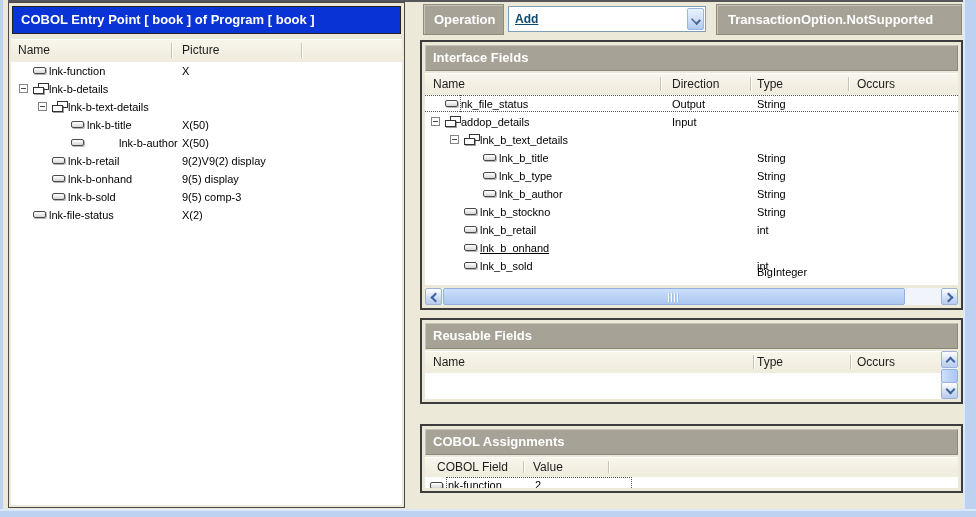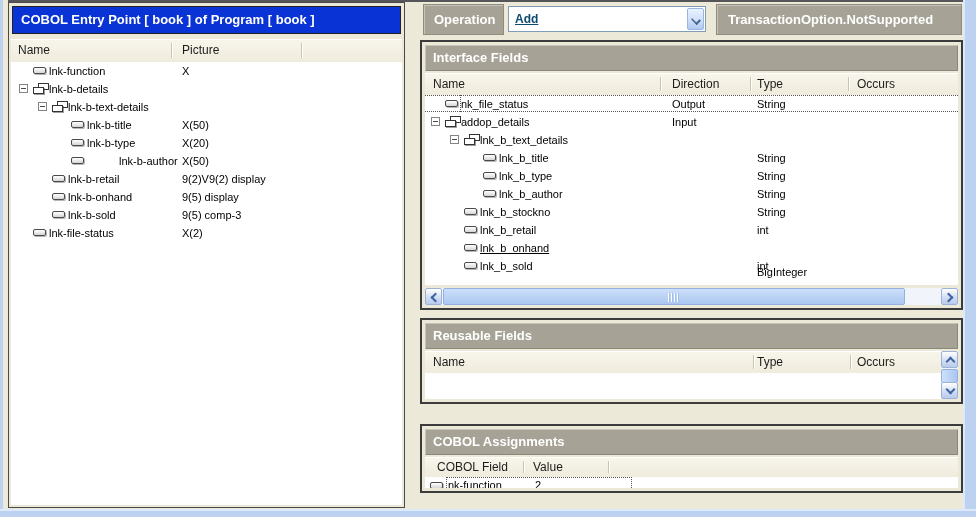--- a/index.html
+++ b/index.html
@@ -112,25 +112,20 @@
           </span>
           <span style="left: 57px;">lnk-b-text-details</span>
         </div>
         <div class="trow">
           <span class="icon-leaf" style="left: 60px;"></span>
           <span style="left: 76px;">lnk-b-title</span>
           <span style="left: 171px;">X(50)</span>
         </div>
         <div class="trow">
           <span class="icon-leaf" style="left: 60px;"></span>
-          <span style="left: 76px;">lnk-b-type</span>
-          <span style="left: 171px;">X(20)</span>
-        </div>
-        <div class="trow">
-          <span class="icon-leaf" style="left: 60px;"></span>
           <span style="left: 76px; padding-left: 32px;">lnk-b-author</span>
           <span style="left: 171px;">X(50)</span>
         </div>
         <div class="trow">
           <span class="icon-leaf" style="left: 41px;"></span>
           <span style="left: 57px;">lnk-b-retail</span>
           <span style="left: 171px;">9(2)V9(2) display</span>
         </div>
         <div class="trow">
           <span class="icon-leaf" style="left: 41px;"></span>

